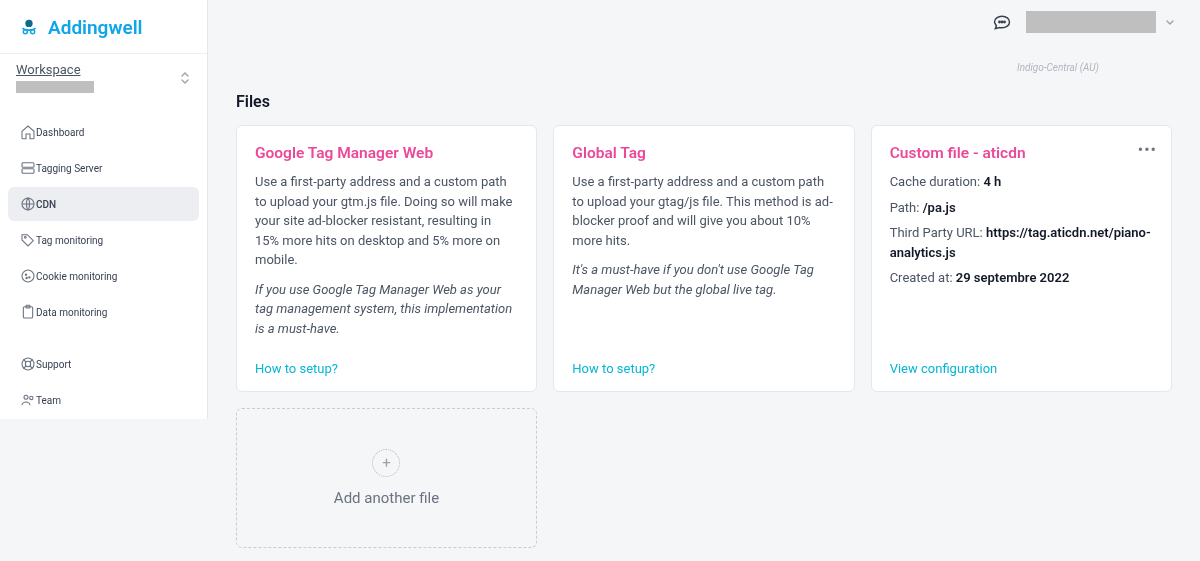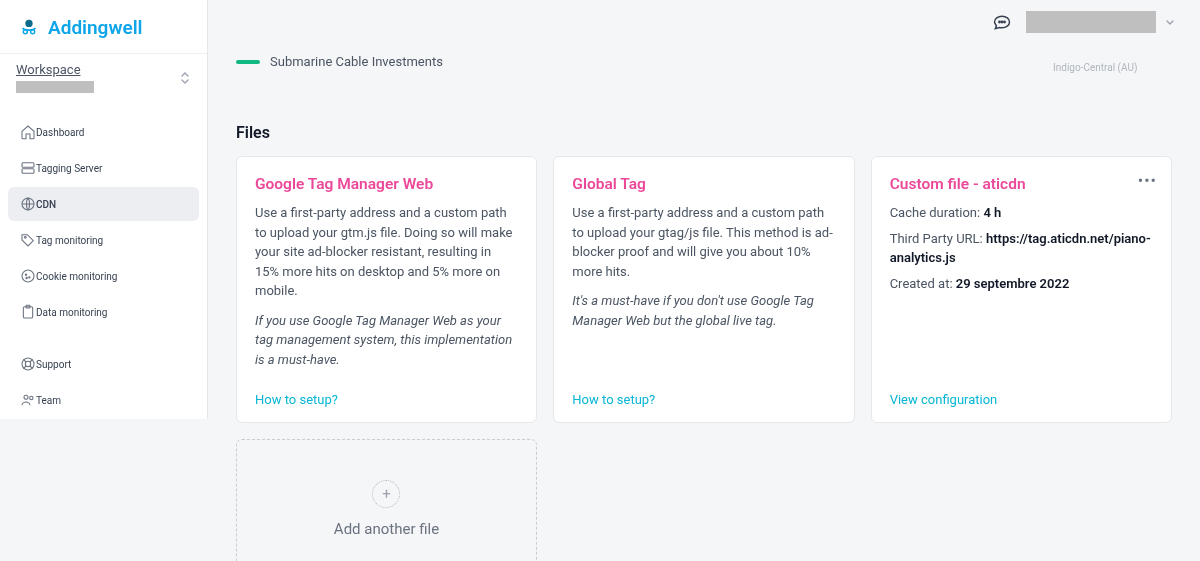--- a/index.html
+++ b/index.html
@@ -26,21 +26,21 @@
     .user-box { display: flex; align-items: center; gap: 8px; }
     .user-mask { width: 130px; height: 22px; background: #bfbfbf; }
     .user-caret { font-size: 12px; color: #9ca3af; }
     
     .main { position: absolute; left: 208px; top: 44px; right: 0; bottom: 0; overflow: hidden; padding: 0 28px 0 28px; }
     
     .legend-row { display: flex; align-items: center; gap: 10px; padding: 10px 0 6px 0; }
     .legend-swatch { width: 24px; height: 4px; background: #10b981; border-radius: 2px; }
     .legend-text { font-size: 13px; color: #4b5563; }
     .hint-text { position: absolute; font-size: 10px; color: #b0b6bf; }
-    .hint2 { left: 845px; top: 18px; }
+    .hint2 { left: 809px; top: 18px; font-style: italic; }
     
     .section-title { font-size: 16px; font-weight: 600; color: #111827; margin-top: 48px; margin-bottom: 14px; }
     
     .files-grid { display: grid; grid-template-columns: repeat(3, 1fr); gap: 16px; }
     
     .card { background: #fff; border: 1px solid #e5e7eb; border-radius: 6px; padding: 18px 18px 14px; display: flex; flex-direction: column; min-height: 220px; position: relative; }
     .card-title { font-size: 15.5px; font-weight: 600; color: #ec4899; margin-bottom: 10px; }
     .card-body { font-size: 13px; color: #4b5563; line-height: 1.5; }
     .card-body p { margin-bottom: 10px; }
     .card-body em { font-style: italic; }
@@ -180,24 +180,20 @@
     <div class="user-mask"></div>
     <span class="user-caret">
         <svg width="12" height="12" viewBox="0 0 12 12">
           <path d="M3 5l3 3 3-3" stroke="#9ca3af" stroke-width="1.4" fill="none" stroke-linecap="round"></path>
         </svg>
       </span>
   </div>
 </div>
 
 <div class="main">
-  <div class="legend-row">
-    <span class="legend-swatch"></span>
-    <span class="legend-text">Submarine Cable Investments</span>
-  </div>
   <span class="hint-text hint2">Indigo-Central (AU)</span>
 
   <h2 class="section-title">Files</h2>
 
   <div class="files-grid">
     <div class="card">
       <div class="card-title">Google Tag Manager Web</div>
       <div class="card-body">
         <p>Use a first-party address and a custom path to upload your gtm.js file. Doing so will make your site ad-blocker resistant, resulting in 15% more hits on desktop and 5% more on mobile.</p>
         <p><em>If you use Google Tag Manager Web as your tag management system, this implementation is a must-have.</em></p>
@@ -216,20 +212,21 @@
       <div class="card-footer">
         <a class="card-link">How to setup?</a>
       </div>
     </div>
 
     <div class="card">
       <span class="card-menu">•••</span>
       <div class="card-title">Custom file - aticdn</div>
       <div>
         <div class="kv-line"><span>Cache duration:</span> <b>4 h</b></div>
+        <div class="kv-line"><span>Path:</span> <b>/pa.js</b></div>
         <div class="kv-line"><span>Third Party URL:</span> <b>https://tag.aticdn.net/piano-analytics.js</b></div>
         <div class="kv-line"><span>Created at:</span> <b>29 septembre 2022</b></div>
       </div>
       <div class="card-footer">
         <a class="card-link">View configuration</a>
       </div>
     </div>
   </div>
 
   <div class="add-card">

